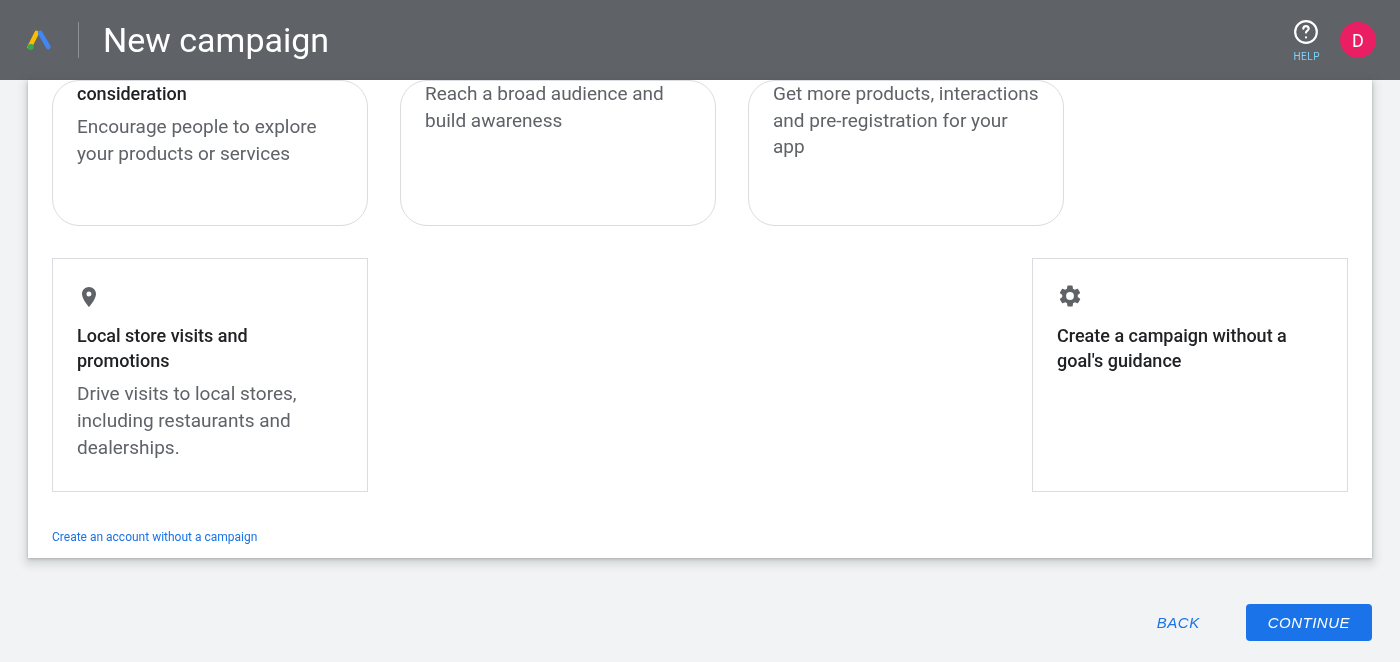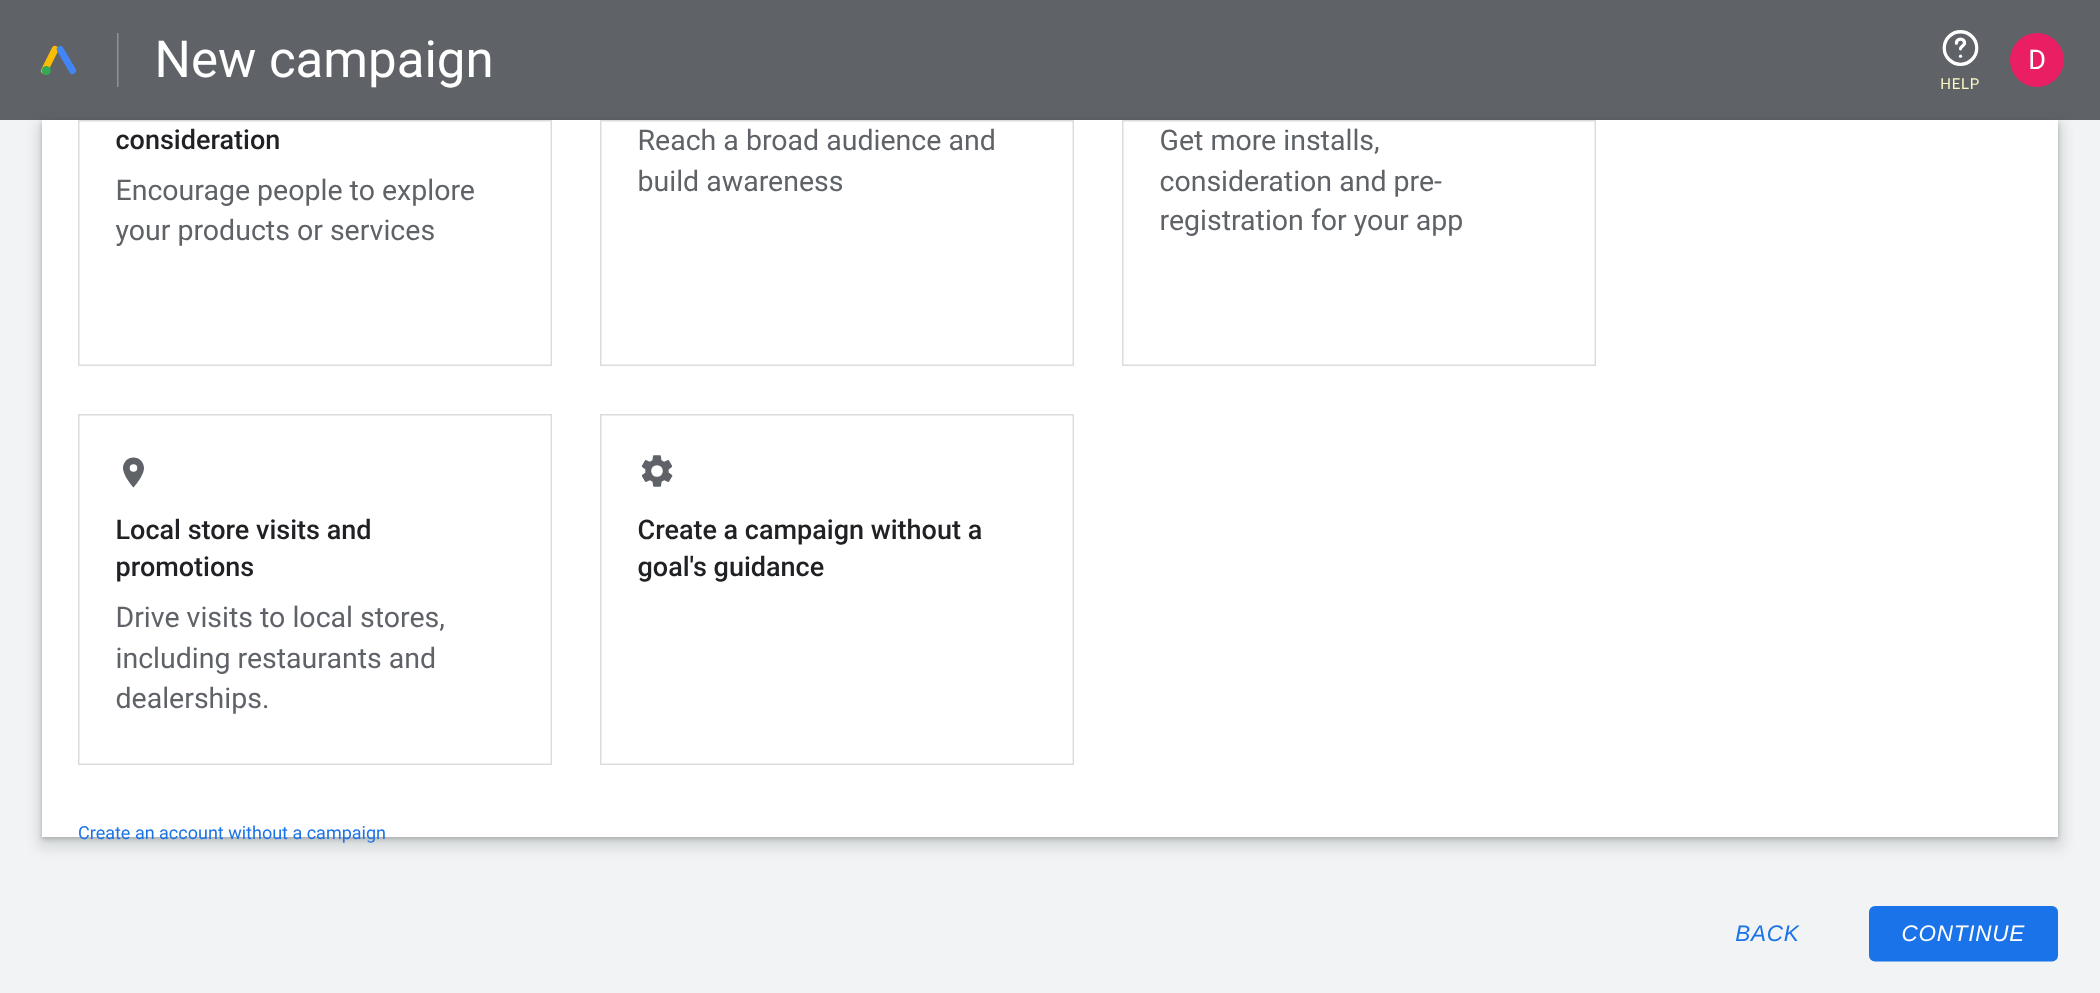--- a/index.html
+++ b/index.html
@@ -38,22 +38,22 @@
     }
     .header-right {
       margin-left: auto;
       display: flex;
       align-items: center;
       gap: 20px;
     }
     .help-block {
       display: flex;
       flex-direction: column;
-      align-items: flex-end;
-      color: #fef9c3;
+      align-items: flex-start;
+      color: #7dd3fc;
       cursor: pointer;
     }
     .help-label {
       font-size: 10px;
       margin-top: 2px;
       letter-spacing: 0.5px;
     }
     .avatar {
       width: 36px;
       height: 36px;
@@ -79,28 +79,30 @@
       gap: 32px;
     }
     .card {
       border: 1px solid #dadce0;
       width: 316px;
       padding: 24px;
       cursor: pointer;
       background: #fff;
     }
     .card.top {
-      height: 164px;
+      height: 146px;
       padding-top: 0;
+      border-radius: 27px;
     }
     .card.full {
       height: 234px;
     }
     .row2 {
       margin-top: 32px;
+      justify-content: space-between;
     }
     .card-icon {
       height: 28px;
       margin-bottom: 12px;
       color: #5f6368;
     }
     .card-title {
       font-size: 18px;
       font-weight: 500;
       color: #202124;
@@ -185,21 +187,21 @@
 <div class="content-panel">
   <div class="card-row">
     <div class="card top">
       <div class="card-title">consideration</div>
       <div class="card-desc">Encourage people to explore your products or services</div>
     </div>
     <div class="card top">
       <div class="card-desc">Reach a broad audience and build awareness</div>
     </div>
     <div class="card top">
-      <div class="card-desc">Get more installs, consideration and pre-registration for your app</div>
+      <div class="card-desc">Get more products, interactions and pre-registration for your app</div>
     </div>
   </div>
 
   <div class="card-row row2">
     <div class="card full">
       <div class="card-icon">
         <svg width="24" height="28" viewBox="0 0 24 24" fill="#5f6368">
           <path d="M12 2C8.13 2 5 5.13 5 9c0 5.25 7 13 7 13s7-7.75 7-13c0-3.87-3.13-7-7-7zm0 9.5a2.5 2.5 0 110-5 2.5 2.5 0 010 5z"></path>
         </svg>
       </div>

